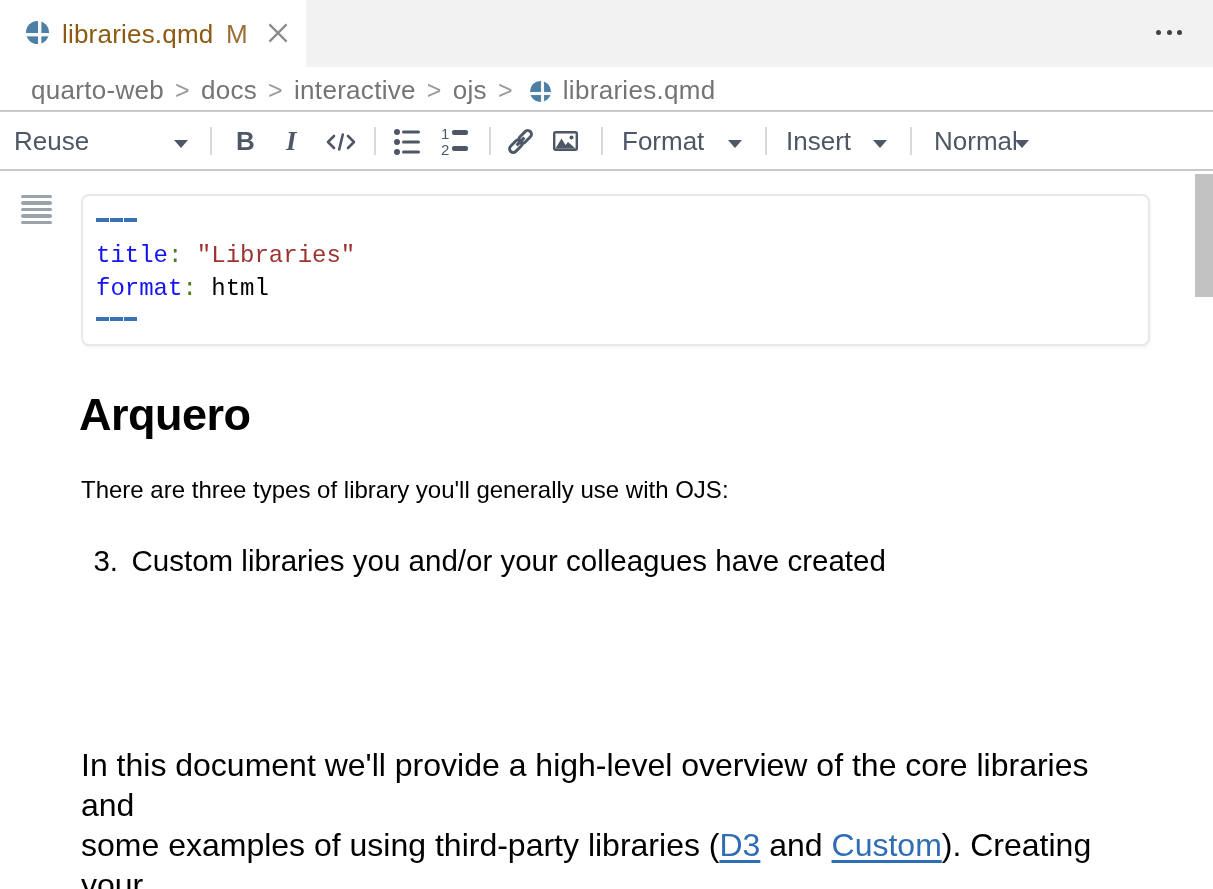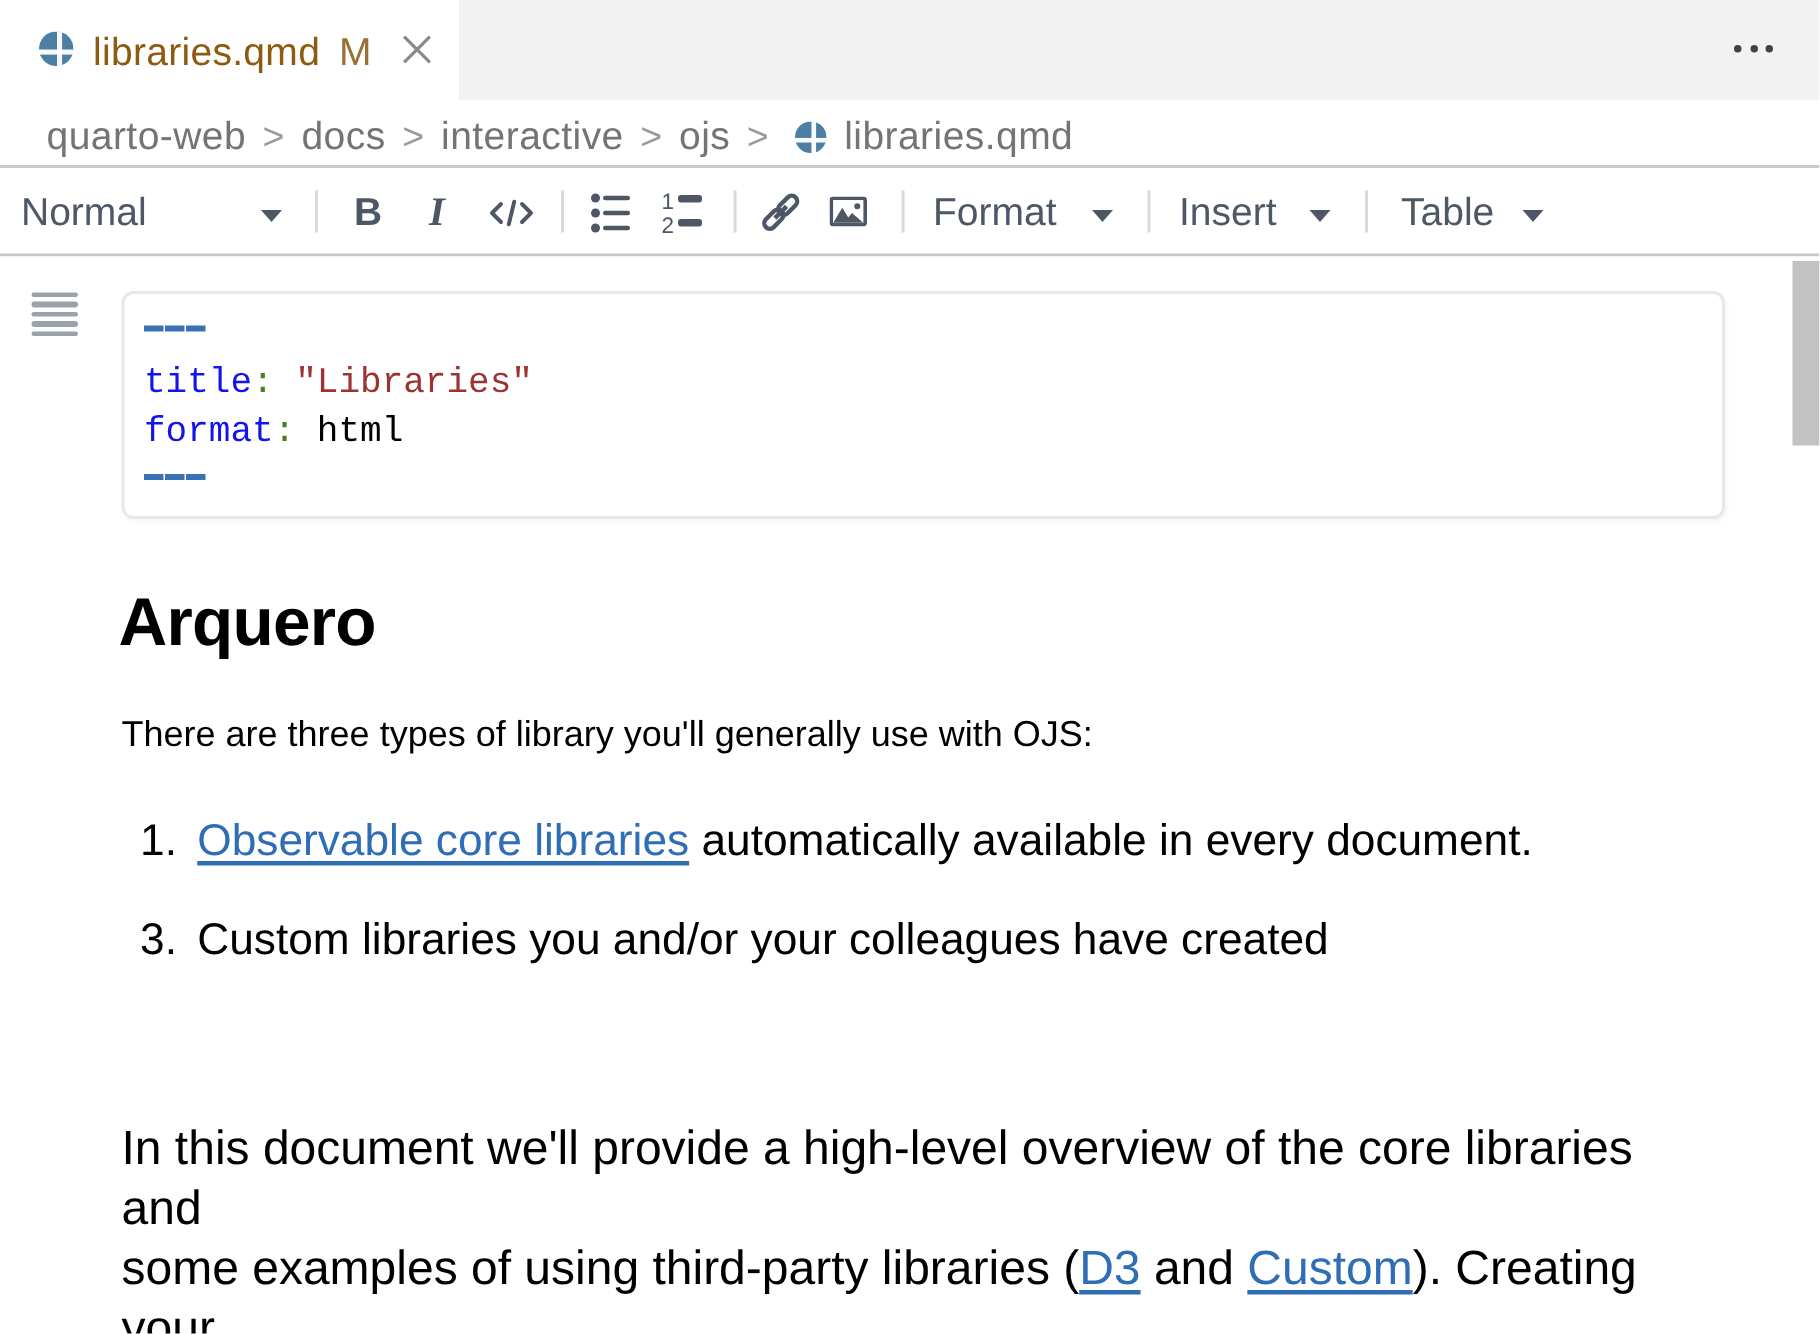--- a/index.html
+++ b/index.html
@@ -71,21 +71,21 @@
 
   <div class="crumbs">
     <div class="crumbs-inner">quarto-web<span class="crumb-sep">&gt;</span>docs<span class="crumb-sep">&gt;</span>interactive<span class="crumb-sep">&gt;</span>ojs<span class="crumb-sep">&gt;</span><svg class="crumb-ico" width="21" height="21" viewBox="0 0 23 23">
         <circle cx="11.5" cy="11.5" r="11.5" fill="#4d7ea3"></circle>
         <rect x="12" y="0" width="3.4" height="23" fill="#fff" opacity="0.95"></rect>
         <rect x="0" y="12" width="23" height="3.4" fill="#fff" opacity="0.95"></rect>
       </svg>libraries.qmd</div>
   </div>
 
   <div class="toolbar">
-    <span class="tb" style="left:14px;">Normal</span>
+    <span class="tb" style="left:14px;">Reuse</span>
     <span class="caret" style="left:174px;"></span>
     <span class="tb-sep" style="left:210px;"></span>
     <svg class="tbicon" style="position:absolute;left:236px;top:17px;" width="20" height="26" viewBox="0 0 20 26">
       <text x="0" y="21" font-family="Liberation Sans" font-size="26" font-weight="bold" fill="#4d5765">B</text>
     </svg>
     <svg class="tbicon" style="position:absolute;left:284px;top:17px;" width="18" height="26" viewBox="0 0 18 26">
       <text x="2" y="21" font-family="Liberation Serif" font-size="27" font-style="italic" font-weight="bold" fill="#4d5765">I</text>
     </svg>
     <svg class="tbicon" style="position:absolute;left:326px;top:17px;" width="30" height="26" viewBox="0 0 30 26">
       <path d="M8 7 L2 13 L8 19" stroke="#4d5765" stroke-width="2.6" fill="none" stroke-linecap="round" stroke-linejoin="round"></path>
@@ -120,21 +120,21 @@
       <path d="M2.5 17.5 L8.5 7.5 L12.5 14 L15 11 L22.5 17.5 Z" fill="#4d5765"></path>
       <circle cx="18.5" cy="6.5" r="2" fill="#4d5765"></circle>
     </svg>
     <span class="tb-sep" style="left:601px;"></span>
     <span class="tb" style="left:622px;">Format</span>
     <span class="caret" style="left:728px;"></span>
     <span class="tb-sep" style="left:765px;"></span>
     <span class="tb" style="left:786px;">Insert</span>
     <span class="caret" style="left:873px;"></span>
     <span class="tb-sep" style="left:910px;"></span>
-    <span class="tb" style="left:934px;">Table</span>
+    <span class="tb" style="left:934px;">Normal</span>
     <span class="caret" style="left:1015px;"></span>
   </div>
 
   <div class="content">
     <div class="scrollthumb"></div>
     <div class="handle">
       <div></div>
       <div></div>
       <div></div>
       <div></div>
@@ -143,18 +143,17 @@
     <div class="yaml">
       <pre><span class="dash"></span><span class="dash"></span><span class="dash"></span>
 <span class="c-key">title</span><span class="c-colon">:</span> <span class="c-str">"Libraries"</span>
 <span class="c-key">format</span><span class="c-colon">:</span> html
 <span class="dash"></span><span class="dash"></span><span class="dash"></span></pre>
     </div>
     <div class="prose">
       <h2>Arquero</h2>
       <div class="p1" style="top:305px;">There are three types of library you'll generally use with OJS:</div>
       <div class="plist" style="top:370px;">
-        <div class="li"><span class="num">1.</span><a>Observable core libraries</a> automatically available in every document.</div>
         <div class="li"><span class="num">3.</span>Custom libraries you and/or your colleagues have created</div>
       </div>
       <div class="p2" style="top:574px;">In this document we'll provide a high-level overview of the core libraries and<br>some examples of using third-party libraries (<a>D3</a> and <a>Custom</a>). Creating your<br>own libraries is covered in the article on <a>Code Reuse</a>.</div>
     </div>
   </div>
 
 </body></html>

